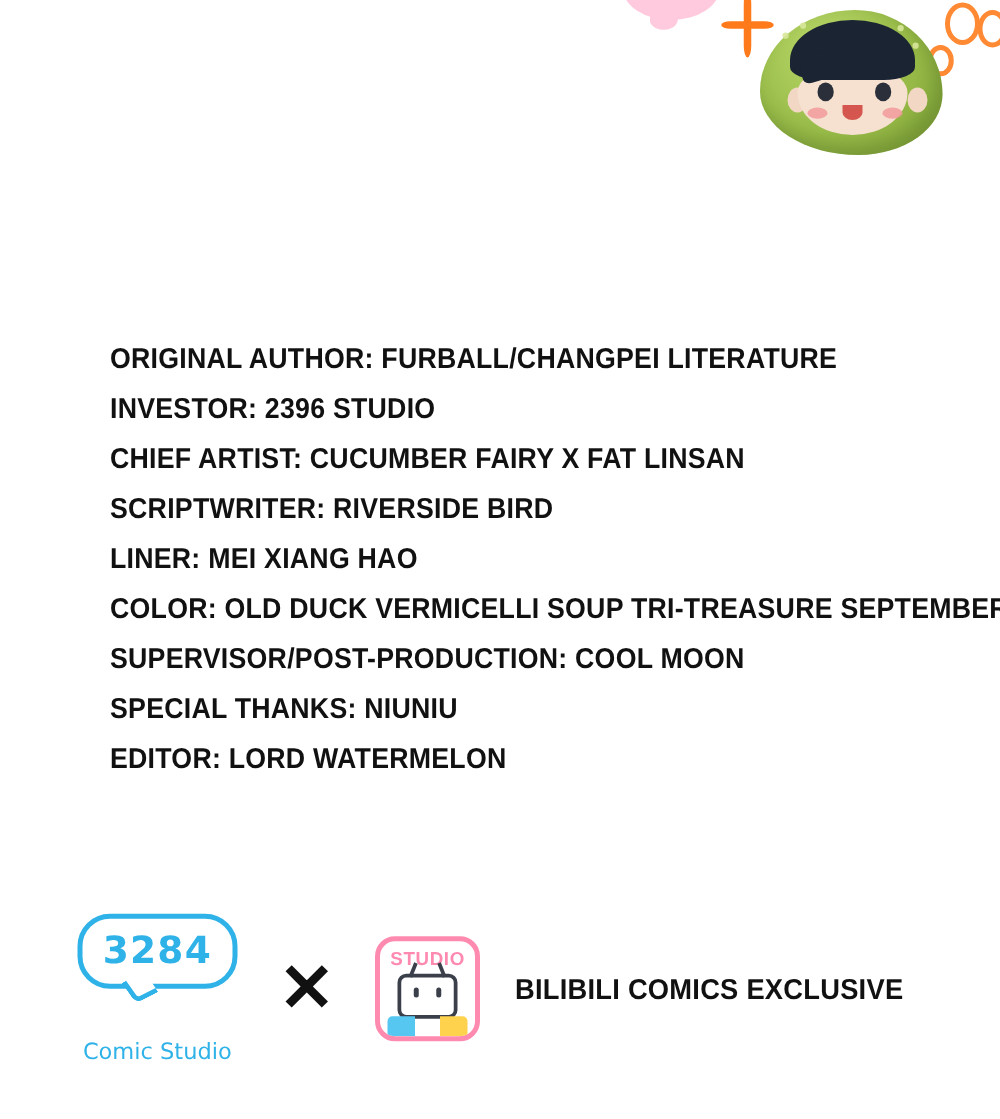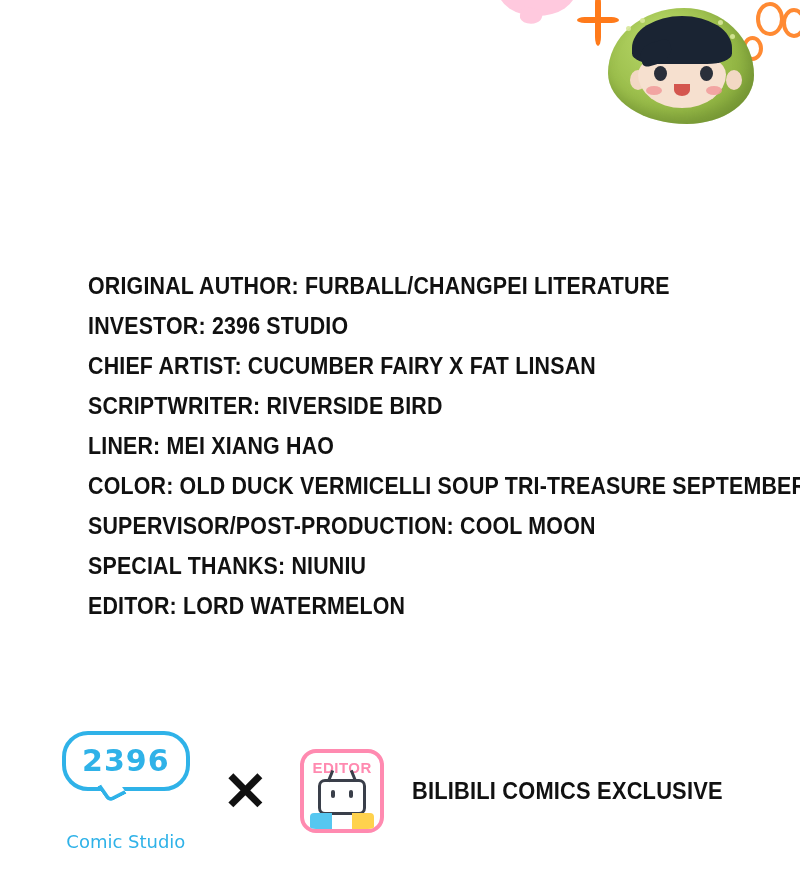--- a/index.html
+++ b/index.html
@@ -371,29 +371,29 @@
   <div class="credit-line">COLOR: OLD DUCK VERMICELLI SOUP TRI-TREASURE SEPTEMBER</div>
   <div class="credit-line">SUPERVISOR/POST-PRODUCTION: COOL MOON</div>
   <div class="credit-line">SPECIAL THANKS: NIUNIU</div>
   <div class="credit-line">EDITOR: LORD WATERMELON</div>
 </div>
 
 <div class="footer">
 
   <div class="studio-logo">
     <div class="studio-mark">
-      <span class="studio-number">2396</span>
+      <span class="studio-number">3284</span>
     </div>
     <span class="studio-caption">Comic Studio</span>
   </div>
 
   <div class="cross-mark">✕</div>
 
   <div class="comics-badge">
-    <span class="comics-badge-label">EDITOR</span>
+    <span class="comics-badge-label">STUDIO</span>
     <span class="badge-tv">
       <span class="badge-eye badge-eye-l"></span>
       <span class="badge-eye badge-eye-r"></span>
     </span>
     <span class="badge-blue"></span>
     <span class="badge-yellow"></span>
   </div>
 
   <div class="exclusive-text">BILIBILI COMICS EXCLUSIVE</div>
 </div>

